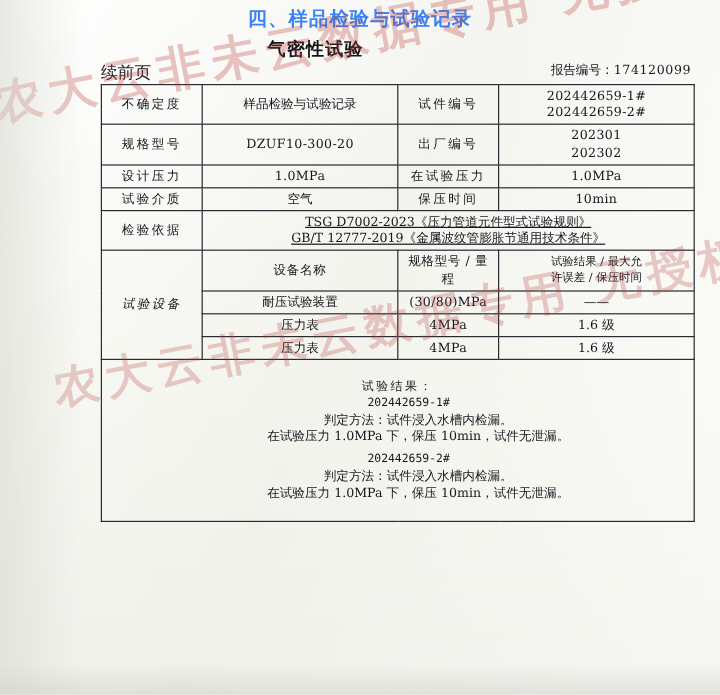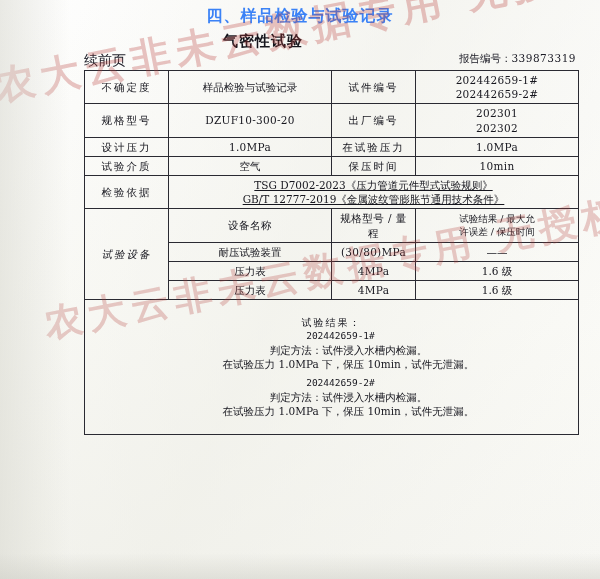--- a/index.html
+++ b/index.html
@@ -208,21 +208,21 @@
   <div class="watermark w2">农大云非未云数据专用 无授权无效</div>
 
   <div class="heading-block">
     <div class="title-1">四、样品检验与试验记录</div>
     <div class="title-2">气密性试验</div>
   </div>
 
   <div class="meta-row">
     <div class="cont-prev">续前页</div>
     <div class="report-no">
-      <span>报告编号：</span><span class="val">339873319</span>
+      <span>报告编号：</span><span class="val">174120099</span>
     </div>
   </div>
 
   <table class="doc">
     <colgroup>
       <col style="width:84px">
       <col style="width:163px">
       <col style="width:84px">
       <col style="width:163px">
     </colgroup>

